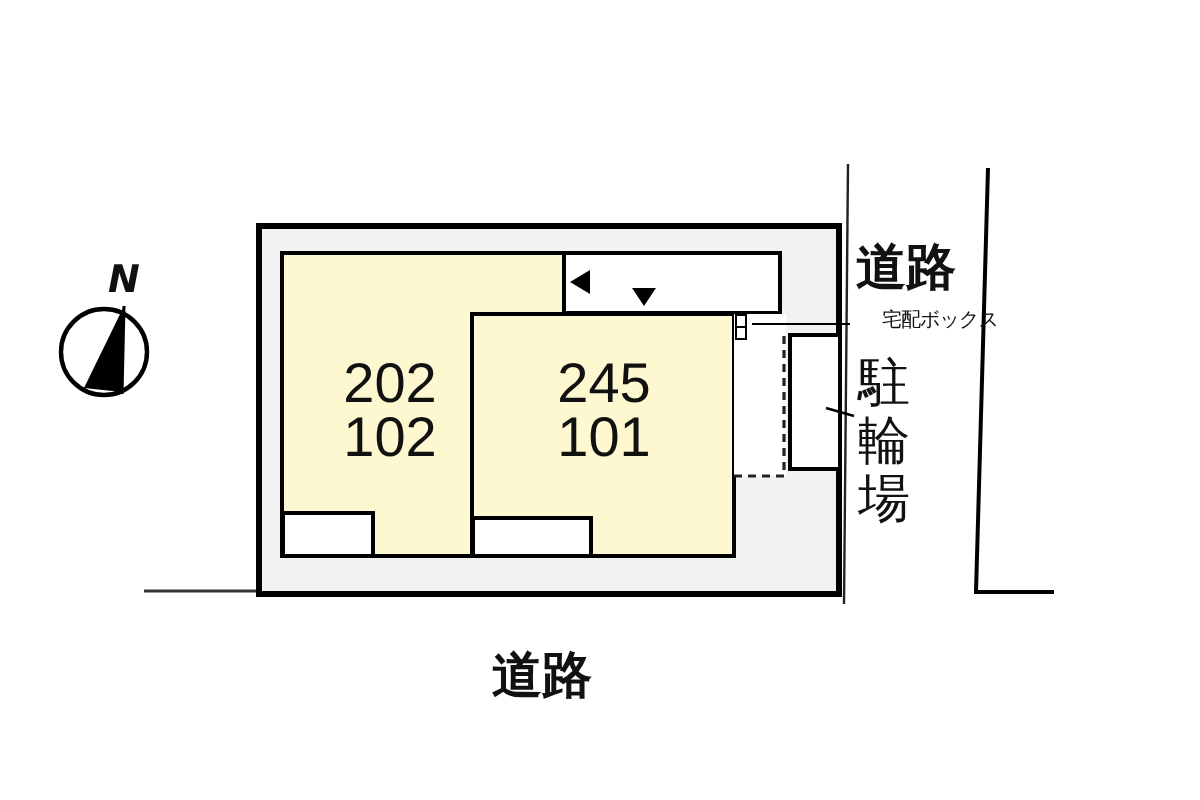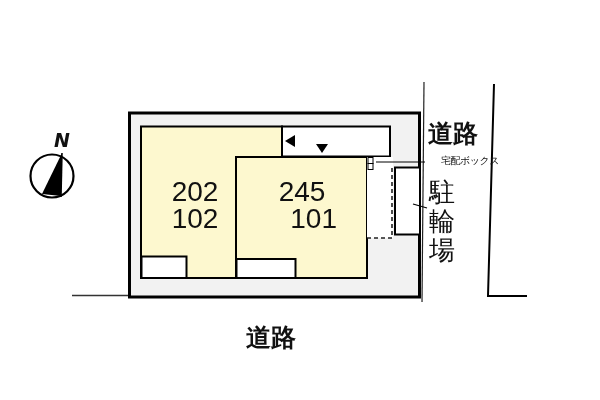--- a/index.html
+++ b/index.html
@@ -54,21 +54,21 @@
     <line x1="62" y1="153" x2="61" y2="197" stroke="#000" stroke-width="1.5"></line>
   </g>
 </svg>
 
 <div class="label" style="left:54px; top:131px; font-size:19px; font-style:italic; font-weight:bold; font-family:'DejaVu Sans', sans-serif;">N</div>
 
 <div class="label unit-num" style="left:160px; top:178px; width:70px;">202</div>
 <div class="label unit-num" style="left:160px; top:205px; width:70px;">102</div>
 
 <div class="label unit-num" style="left:267px; top:178px; width:70px;">245</div>
-<div class="label unit-num" style="left:267px; top:205px; width:70px;text-align:right;">101</div>
+<div class="label unit-num" style="left:267px; top:205px; width:70px;">101</div>
 
 <div class="label road-label" style="left:428px; top:121px; font-size:25px;">道路</div>
 
 <div class="label small-label" style="left:425px; top:156px; font-size:10px; letter-spacing:-0.5px;margin-left:16px;">宅配ボックス</div>
 
 <div class="label vertical" style="left:429px; top:178px;">
   <span>駐</span>
   <span>輪</span>
   <span>場</span>
 </div>

